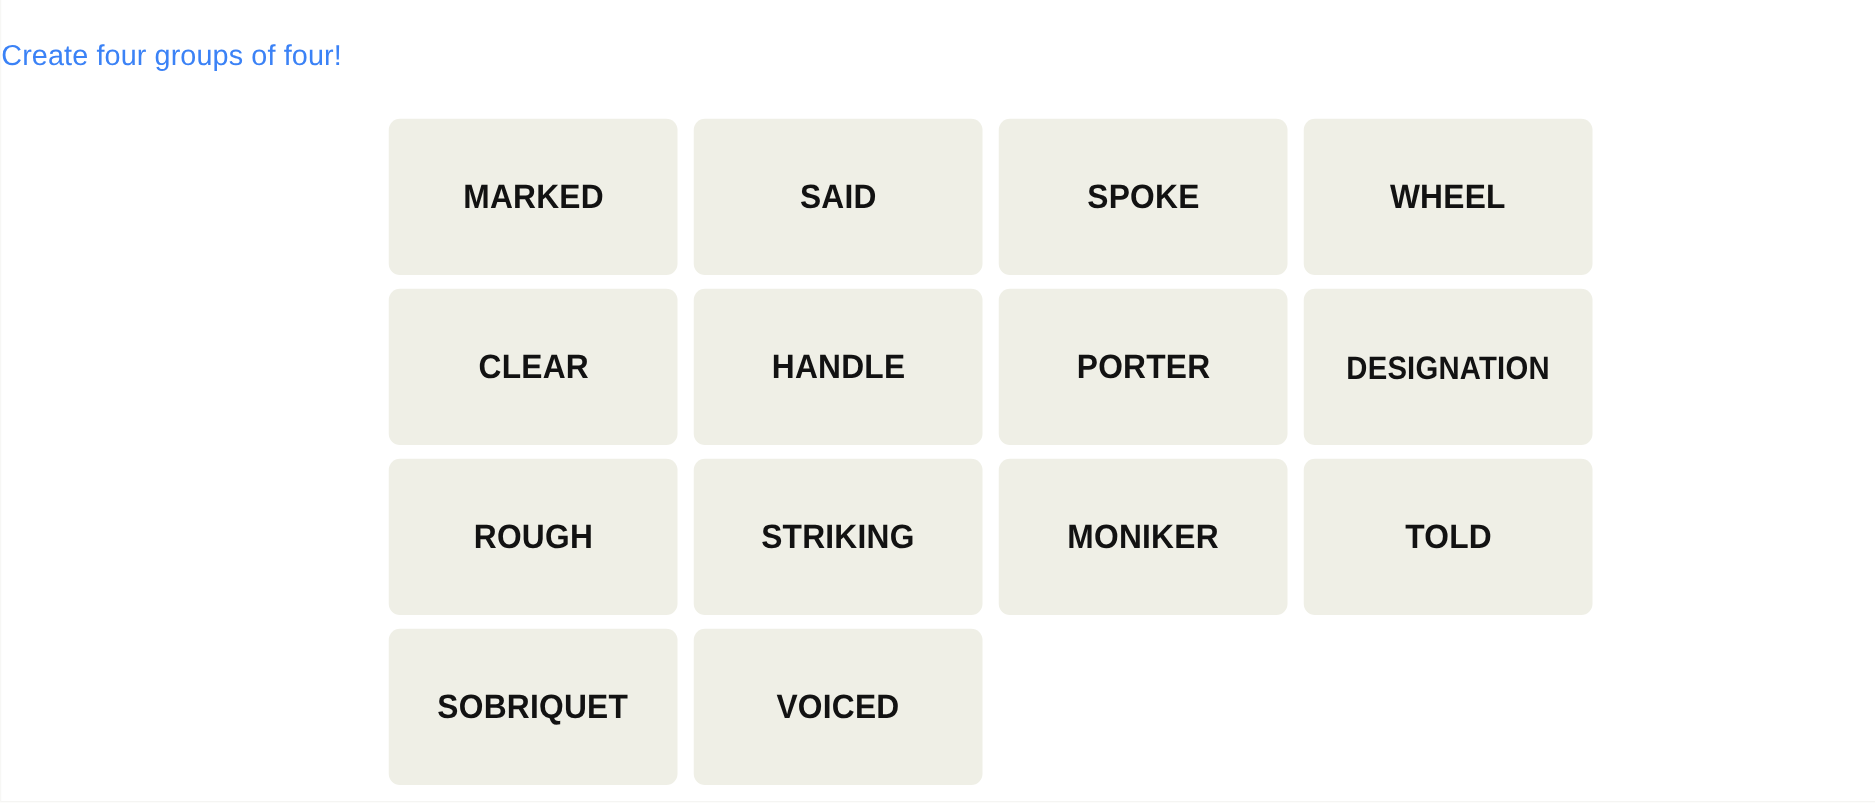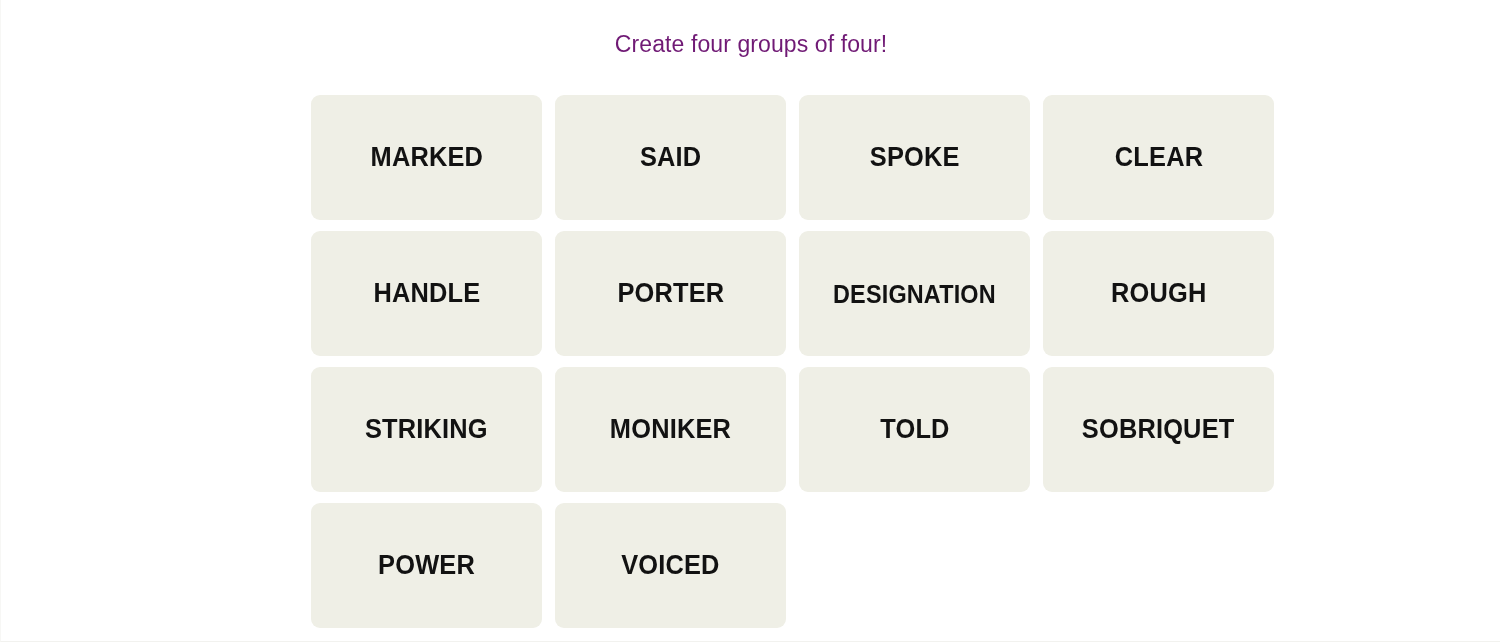--- a/index.html
+++ b/index.html
@@ -24,25 +24,24 @@
     background: #ffffff;
     border-bottom: 1px solid #f2f2ef;
     border-left: 1px solid #f7f7f5;
   }
 
   .page-title {
     position: absolute;
     top: 28px;
     left: 0;
     width: 1500px;
-    text-align: center;
     font-size: 23px;
     font-weight: 400;
     letter-spacing: 0.1px;
-    color: #701a75;
+    color: #3b82f6;
     line-height: 32px;
     font-family: "Liberation Sans", sans-serif;
   }
 
   .board {
     position: absolute;
     left: 271px;
     top: 95px;
     width: 964px;
     display: grid;
@@ -93,20 +92,23 @@
       <button class="tile">
         <span class="tile-label">MARKED</span>
       </button>
       <button class="tile">
         <span class="tile-label">SAID</span>
       </button>
       <button class="tile">
         <span class="tile-label">SPOKE</span>
       </button>
       <button class="tile">
+        <span class="tile-label">WHEEL</span>
+      </button>
+      <button class="tile">
         <span class="tile-label">CLEAR</span>
       </button>
       <button class="tile">
         <span class="tile-label">HANDLE</span>
       </button>
       <button class="tile">
         <span class="tile-label">PORTER</span>
       </button>
       <button class="tile">
         <span class="tile-label long">DESIGNATION</span>
@@ -120,20 +122,17 @@
       <button class="tile">
         <span class="tile-label">MONIKER</span>
       </button>
       <button class="tile">
         <span class="tile-label">TOLD</span>
       </button>
       <button class="tile">
         <span class="tile-label">SOBRIQUET</span>
       </button>
       <button class="tile">
-        <span class="tile-label">POWER</span>
-      </button>
-      <button class="tile">
         <span class="tile-label">VOICED</span>
       </button>
     </div>
 
 </div>
 
 </body></html>

